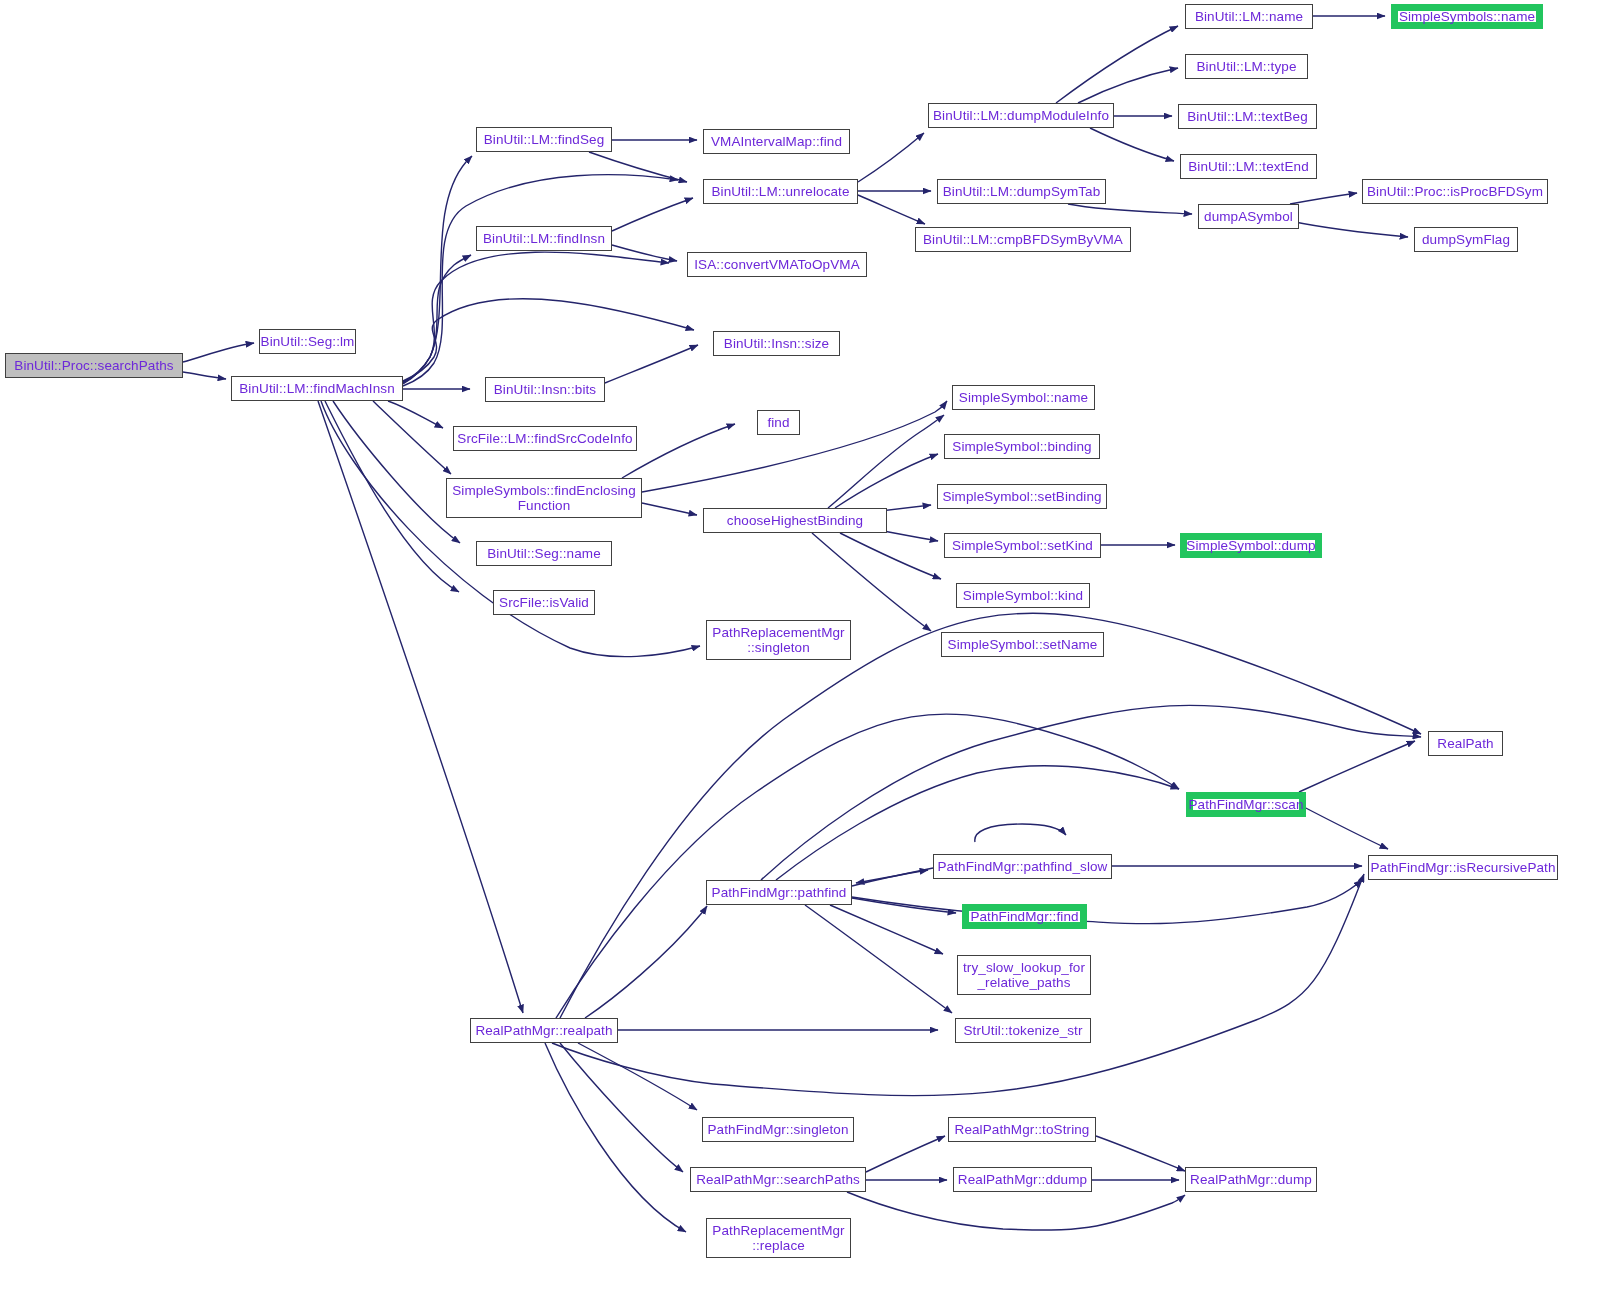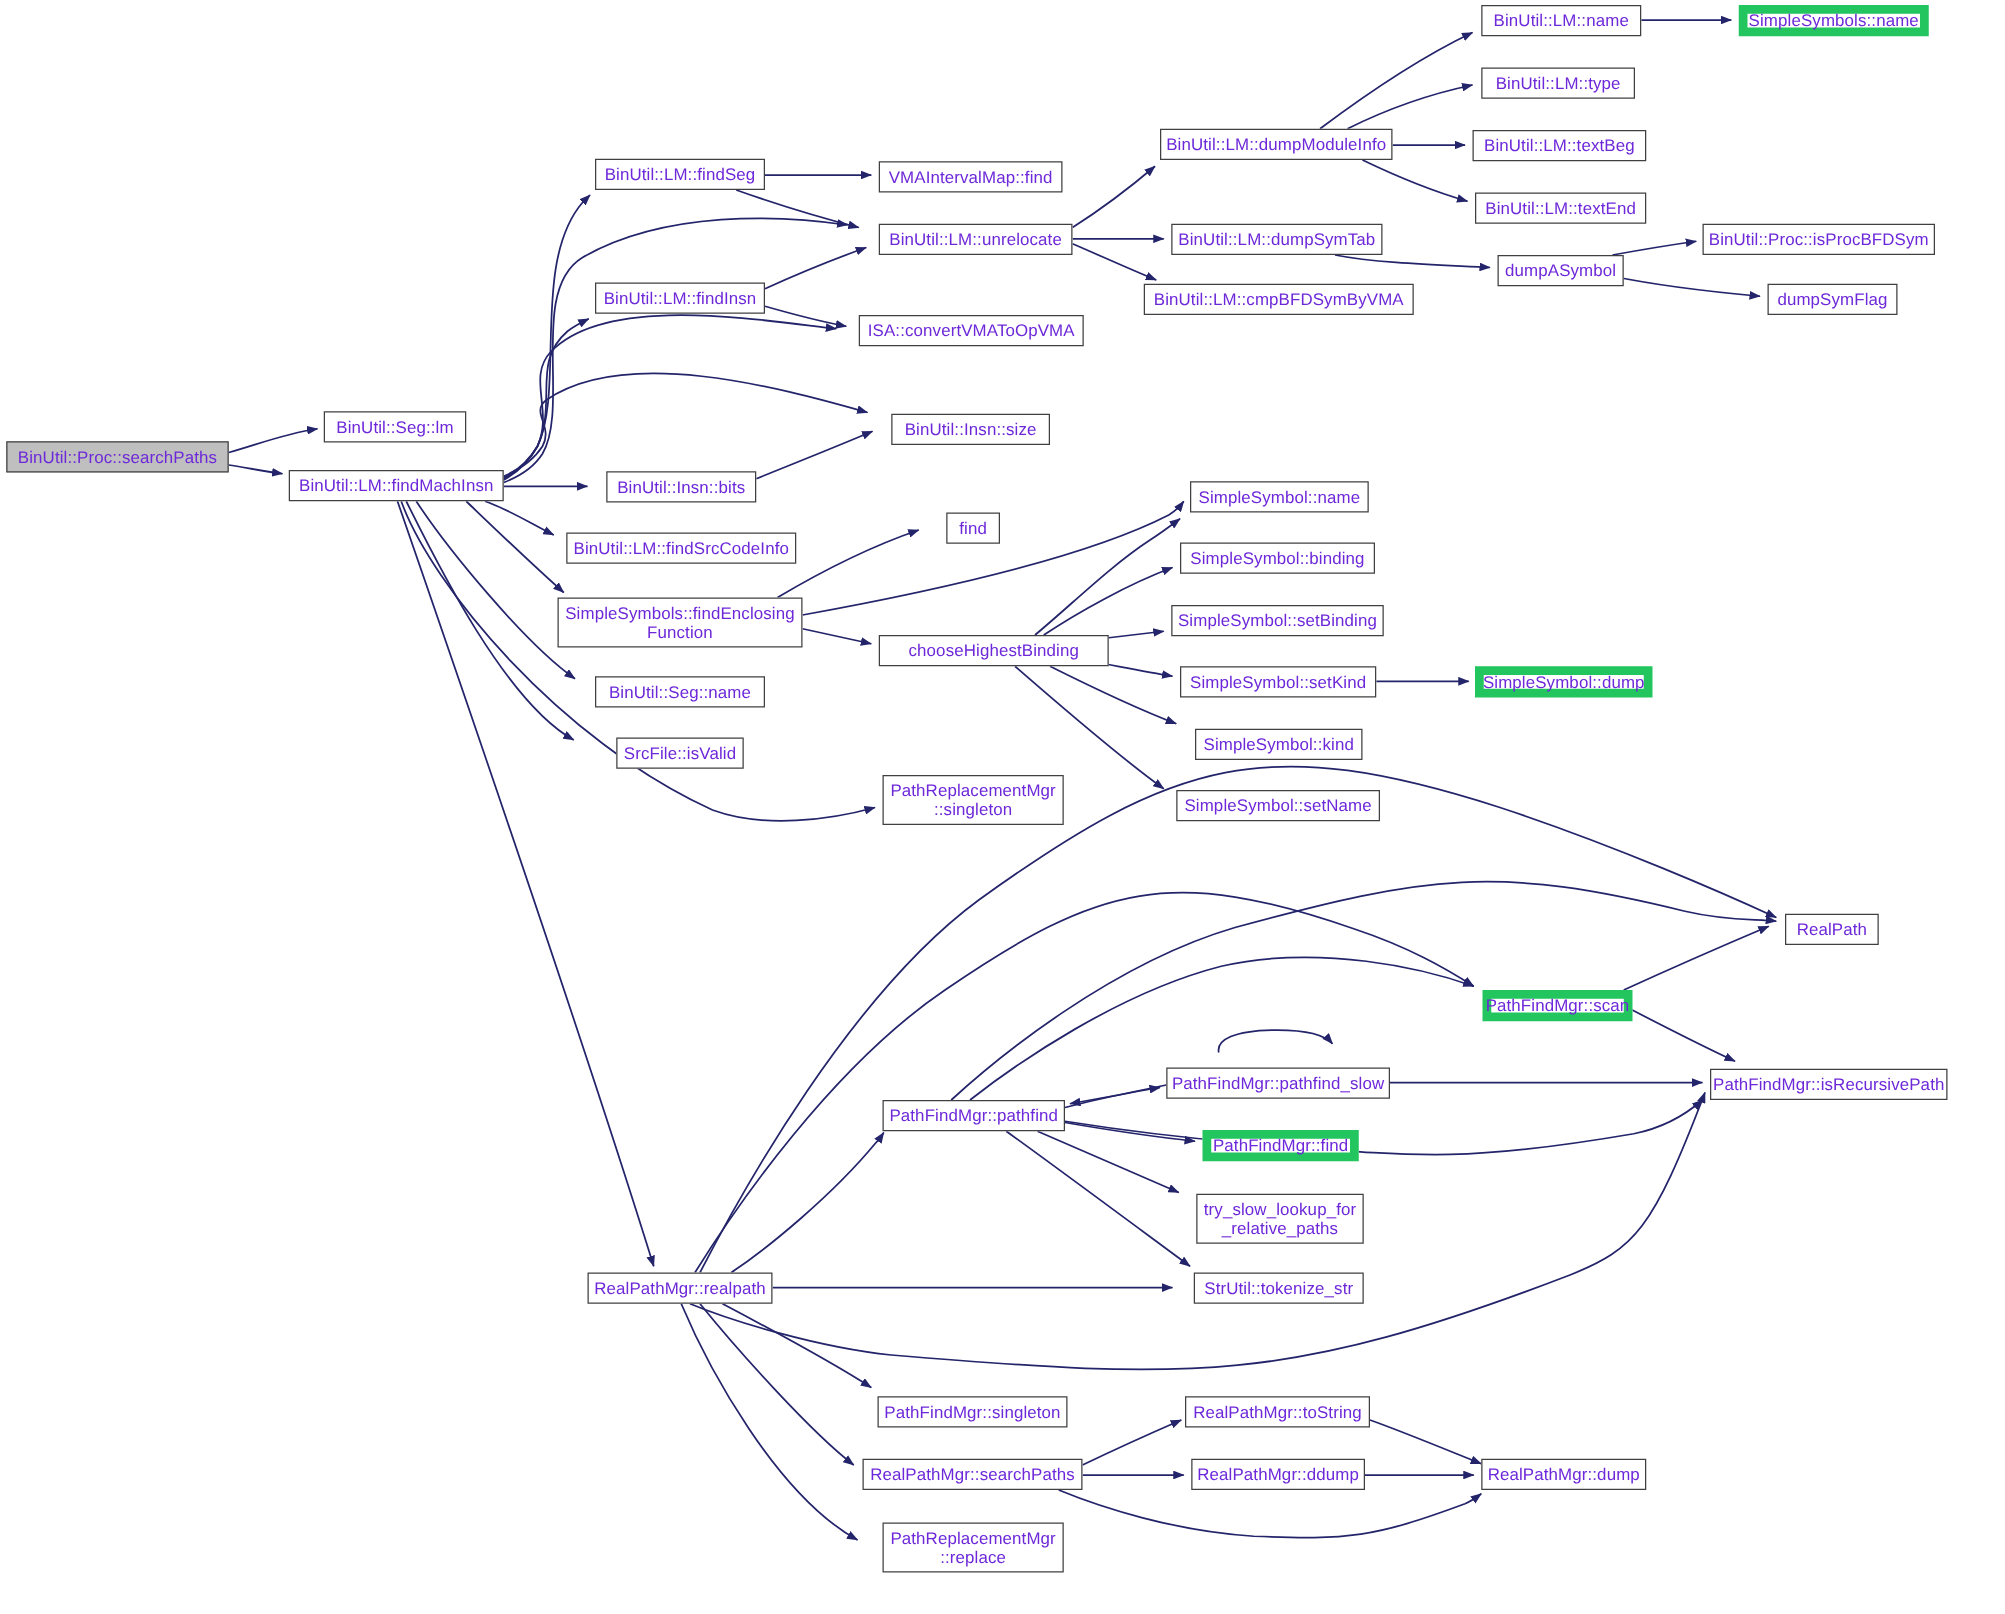--- a/index.html
+++ b/index.html
@@ -120,41 +120,41 @@
         <path d="M1300,805 C1325,818 1358,835 1388,849" fill="none" stroke="#24246b" stroke-width="1.4" marker-end="url(#arrow)"></path>
         <path d="M866,1172 C891,1160 922,1146 945,1136" fill="none" stroke="#24246b" stroke-width="1.4" marker-end="url(#arrow)"></path>
         <path d="M866,1180 C894,1180 923,1180 947,1180" fill="none" stroke="#24246b" stroke-width="1.4" marker-end="url(#arrow)"></path>
         <path d="M847,1192 C881,1206 940,1225 1003,1229 C1079,1232 1099,1230 1172,1203 C1177,1201 1181,1198 1185,1195" fill="none" stroke="#24246b" stroke-width="1.4" marker-end="url(#arrow)"></path>
         <path d="M1096,1136 C1124,1146 1160,1161 1185,1171" fill="none" stroke="#24246b" stroke-width="1.4" marker-end="url(#arrow)"></path>
         <path d="M1092,1180 C1118,1180 1150,1180 1179,1180" fill="none" stroke="#24246b" stroke-width="1.4" marker-end="url(#arrow)"></path>
       </g>
   </svg>
   <div id="node-layer">
       <div class="node root" style="left: 5px; top: 353px; width: 178px; height: 25px;">BinUtil::Proc::searchPaths</div>
-      <div class="node" style="left: 259px; top: 329px; width: 114px; height: 25px;">BinUtil::Seg::lm</div>
+      <div class="node" style="left: 259px; top: 329px; width: 97px; height: 25px;">BinUtil::Seg::lm</div>
       <div class="node" style="left: 231px; top: 376px; width: 172px; height: 25px;">BinUtil::LM::findMachInsn</div>
       <div class="node" style="left: 476px; top: 127px; width: 136px; height: 25px;">BinUtil::LM::findSeg</div>
       <div class="node" style="left: 703px; top: 129px; width: 147px; height: 25px;">VMAIntervalMap::find</div>
       <div class="node" style="left: 703px; top: 179px; width: 155px; height: 25px;">BinUtil::LM::unrelocate</div>
       <div class="node" style="left: 476px; top: 226px; width: 136px; height: 25px;">BinUtil::LM::findInsn</div>
       <div class="node" style="left: 687px; top: 252px; width: 180px; height: 25px;">ISA::convertVMAToOpVMA</div>
       <div class="node" style="left: 928px; top: 103px; width: 186px; height: 25px;">BinUtil::LM::dumpModuleInfo</div>
       <div class="node" style="left: 937px; top: 179px; width: 169px; height: 25px;">BinUtil::LM::dumpSymTab</div>
       <div class="node" style="left: 915px; top: 227px; width: 216px; height: 25px;">BinUtil::LM::cmpBFDSymByVMA</div>
       <div class="node" style="left: 1185px; top: 4px; width: 128px; height: 25px;">BinUtil::LM::name</div>
       <div class="node" style="left: 1185px; top: 54px; width: 123px; height: 25px;">BinUtil::LM::type</div>
       <div class="node" style="left: 1178px; top: 104px; width: 139px; height: 25px;">BinUtil::LM::textBeg</div>
       <div class="node" style="left: 1180px; top: 154px; width: 137px; height: 25px;">BinUtil::LM::textEnd</div>
       <div class="node" style="left: 1198px; top: 204px; width: 101px; height: 25px;">dumpASymbol</div>
       <div class="node highlight" style="left: 1391px; top: 4px; width: 152px; height: 25px;">SimpleSymbols::name</div>
       <div class="node" style="left: 1362px; top: 179px; width: 186px; height: 25px;">BinUtil::Proc::isProcBFDSym</div>
       <div class="node" style="left: 1414px; top: 227px; width: 104px; height: 25px;">dumpSymFlag</div>
       <div class="node" style="left: 713px; top: 331px; width: 127px; height: 25px;">BinUtil::Insn::size</div>
       <div class="node" style="left: 485px; top: 377px; width: 120px; height: 25px;">BinUtil::Insn::bits</div>
-      <div class="node" style="left: 453px; top: 426px; width: 184px; height: 25px;">BinUtil::LM::findSrcCodeInfo</div>
+      <div class="node" style="left: 453px; top: 426px; width: 184px; height: 25px;">SrcFile::LM::findSrcCodeInfo</div>
       <div class="node" style="left: 446px; top: 478px; width: 196px; height: 40px;">SimpleSymbols::findEnclosing
 Function</div>
       <div class="node" style="left: 476px; top: 541px; width: 136px; height: 25px;">BinUtil::Seg::name</div>
       <div class="node" style="left: 493px; top: 590px; width: 102px; height: 25px;">SrcFile::isValid</div>
       <div class="node" style="left: 757px; top: 410px; width: 43px; height: 25px;">find</div>
       <div class="node" style="left: 703px; top: 508px; width: 184px; height: 25px;">chooseHighestBinding</div>
       <div class="node" style="left: 952px; top: 385px; width: 143px; height: 25px;">SimpleSymbol::name</div>
       <div class="node" style="left: 944px; top: 434px; width: 156px; height: 25px;">SimpleSymbol::binding</div>
       <div class="node" style="left: 937px; top: 484px; width: 170px; height: 25px;">SimpleSymbol::setBinding</div>
       <div class="node" style="left: 944px; top: 533px; width: 157px; height: 25px;">SimpleSymbol::setKind</div>

